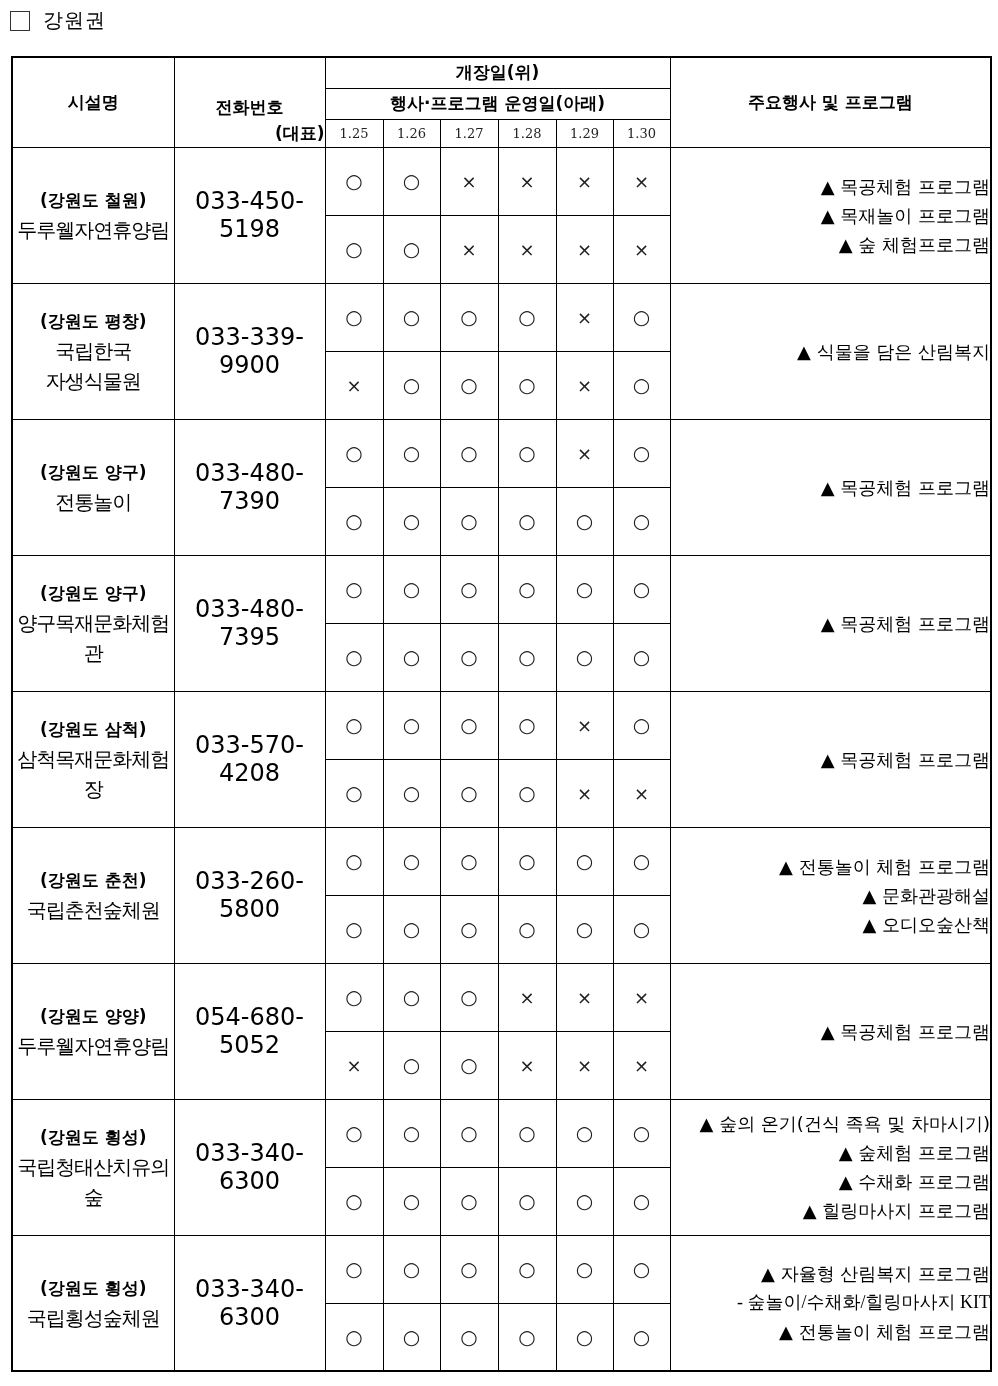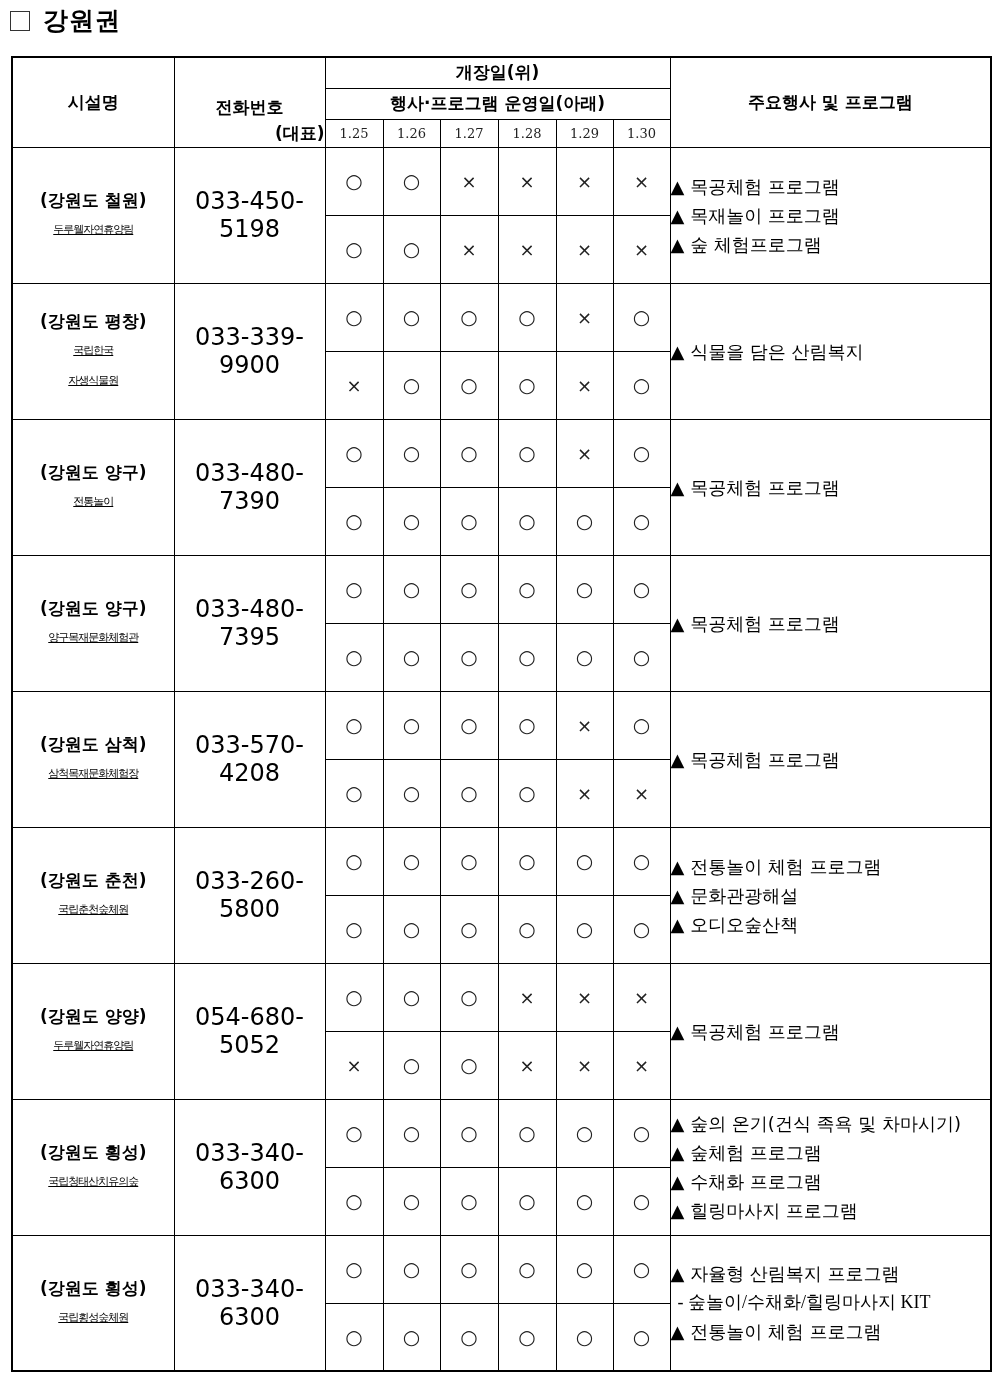--- a/index.html
+++ b/index.html
@@ -1,32 +1,32 @@
 <!DOCTYPE html>
 <html><head>
 <meta charset="utf-8">
 <style>
   html, body { margin: 0; padding: 0; background: #ffffff; }
   body { width: 998px; height: 1386px; position: relative; font-family: "DejaVu Sans", sans-serif; color: #000; overflow: hidden; }
   .title { position: absolute; left: 10px; top: 2px; height: 36px; display: flex; align-items: center; }
   .title .box { width: 20px; height: 20px; border: 1.5px solid #333; box-sizing: border-box; margin-right: 13px; margin-top: 2px; }
-  .title .text { font-size: 25px; font-weight: bold; letter-spacing: 1px; }
+  .title .text { font-size: 20px; font-weight: normal; letter-spacing: 1px; }
   table { position: absolute; left: 11px; top: 56px; border-collapse: collapse; table-layout: fixed; width: 979px; border: 2px solid #000; }
   td, th { border: 1px solid #000; padding: 0; text-align: center; vertical-align: middle; box-sizing: border-box; }
   th { font-weight: bold; font-size: 17px; }
   .hdr-main { height: 31px; }
   .hdr-sub { height: 31px; }
   .hdr-date { height: 28px; font-family: "DejaVu Serif", serif; font-weight: normal; font-size: 13px; color: #222; }
   .name-cell { font-size: 17px; line-height: 30px; }
   .name-cell .region { font-weight: bold; display: block; }
-  .name-cell .facility { display: block; font-size: 11px; letter-spacing: -1px; text-decoration: underline; }
+  .name-cell .facility { display: block; font-size: 20px; letter-spacing: -1px; }
   .phone-cell { font-size: 24px; }
   .mark { height: 68px; font-size: 20px; color: #222; font-family: "DejaVu Sans", sans-serif; }
   .mark.x { font-size: 18px; }
-  .prog-cell { text-align: left; padding-left: 0; font-size: 18px; line-height: 29px; }
+  .prog-cell { text-align: right; padding-left: 0; font-size: 18px; line-height: 29px; }
   .prog-line { display: block; white-space: nowrap; }
   .prog-line.sub { padding-left: 7px; font-family: Liberation Serif, serif; }
 </style>
 </head>
 <body>
 
 <div class="title">
   <span class="box"></span>
   <span class="text">강원권</span>
 </div>

